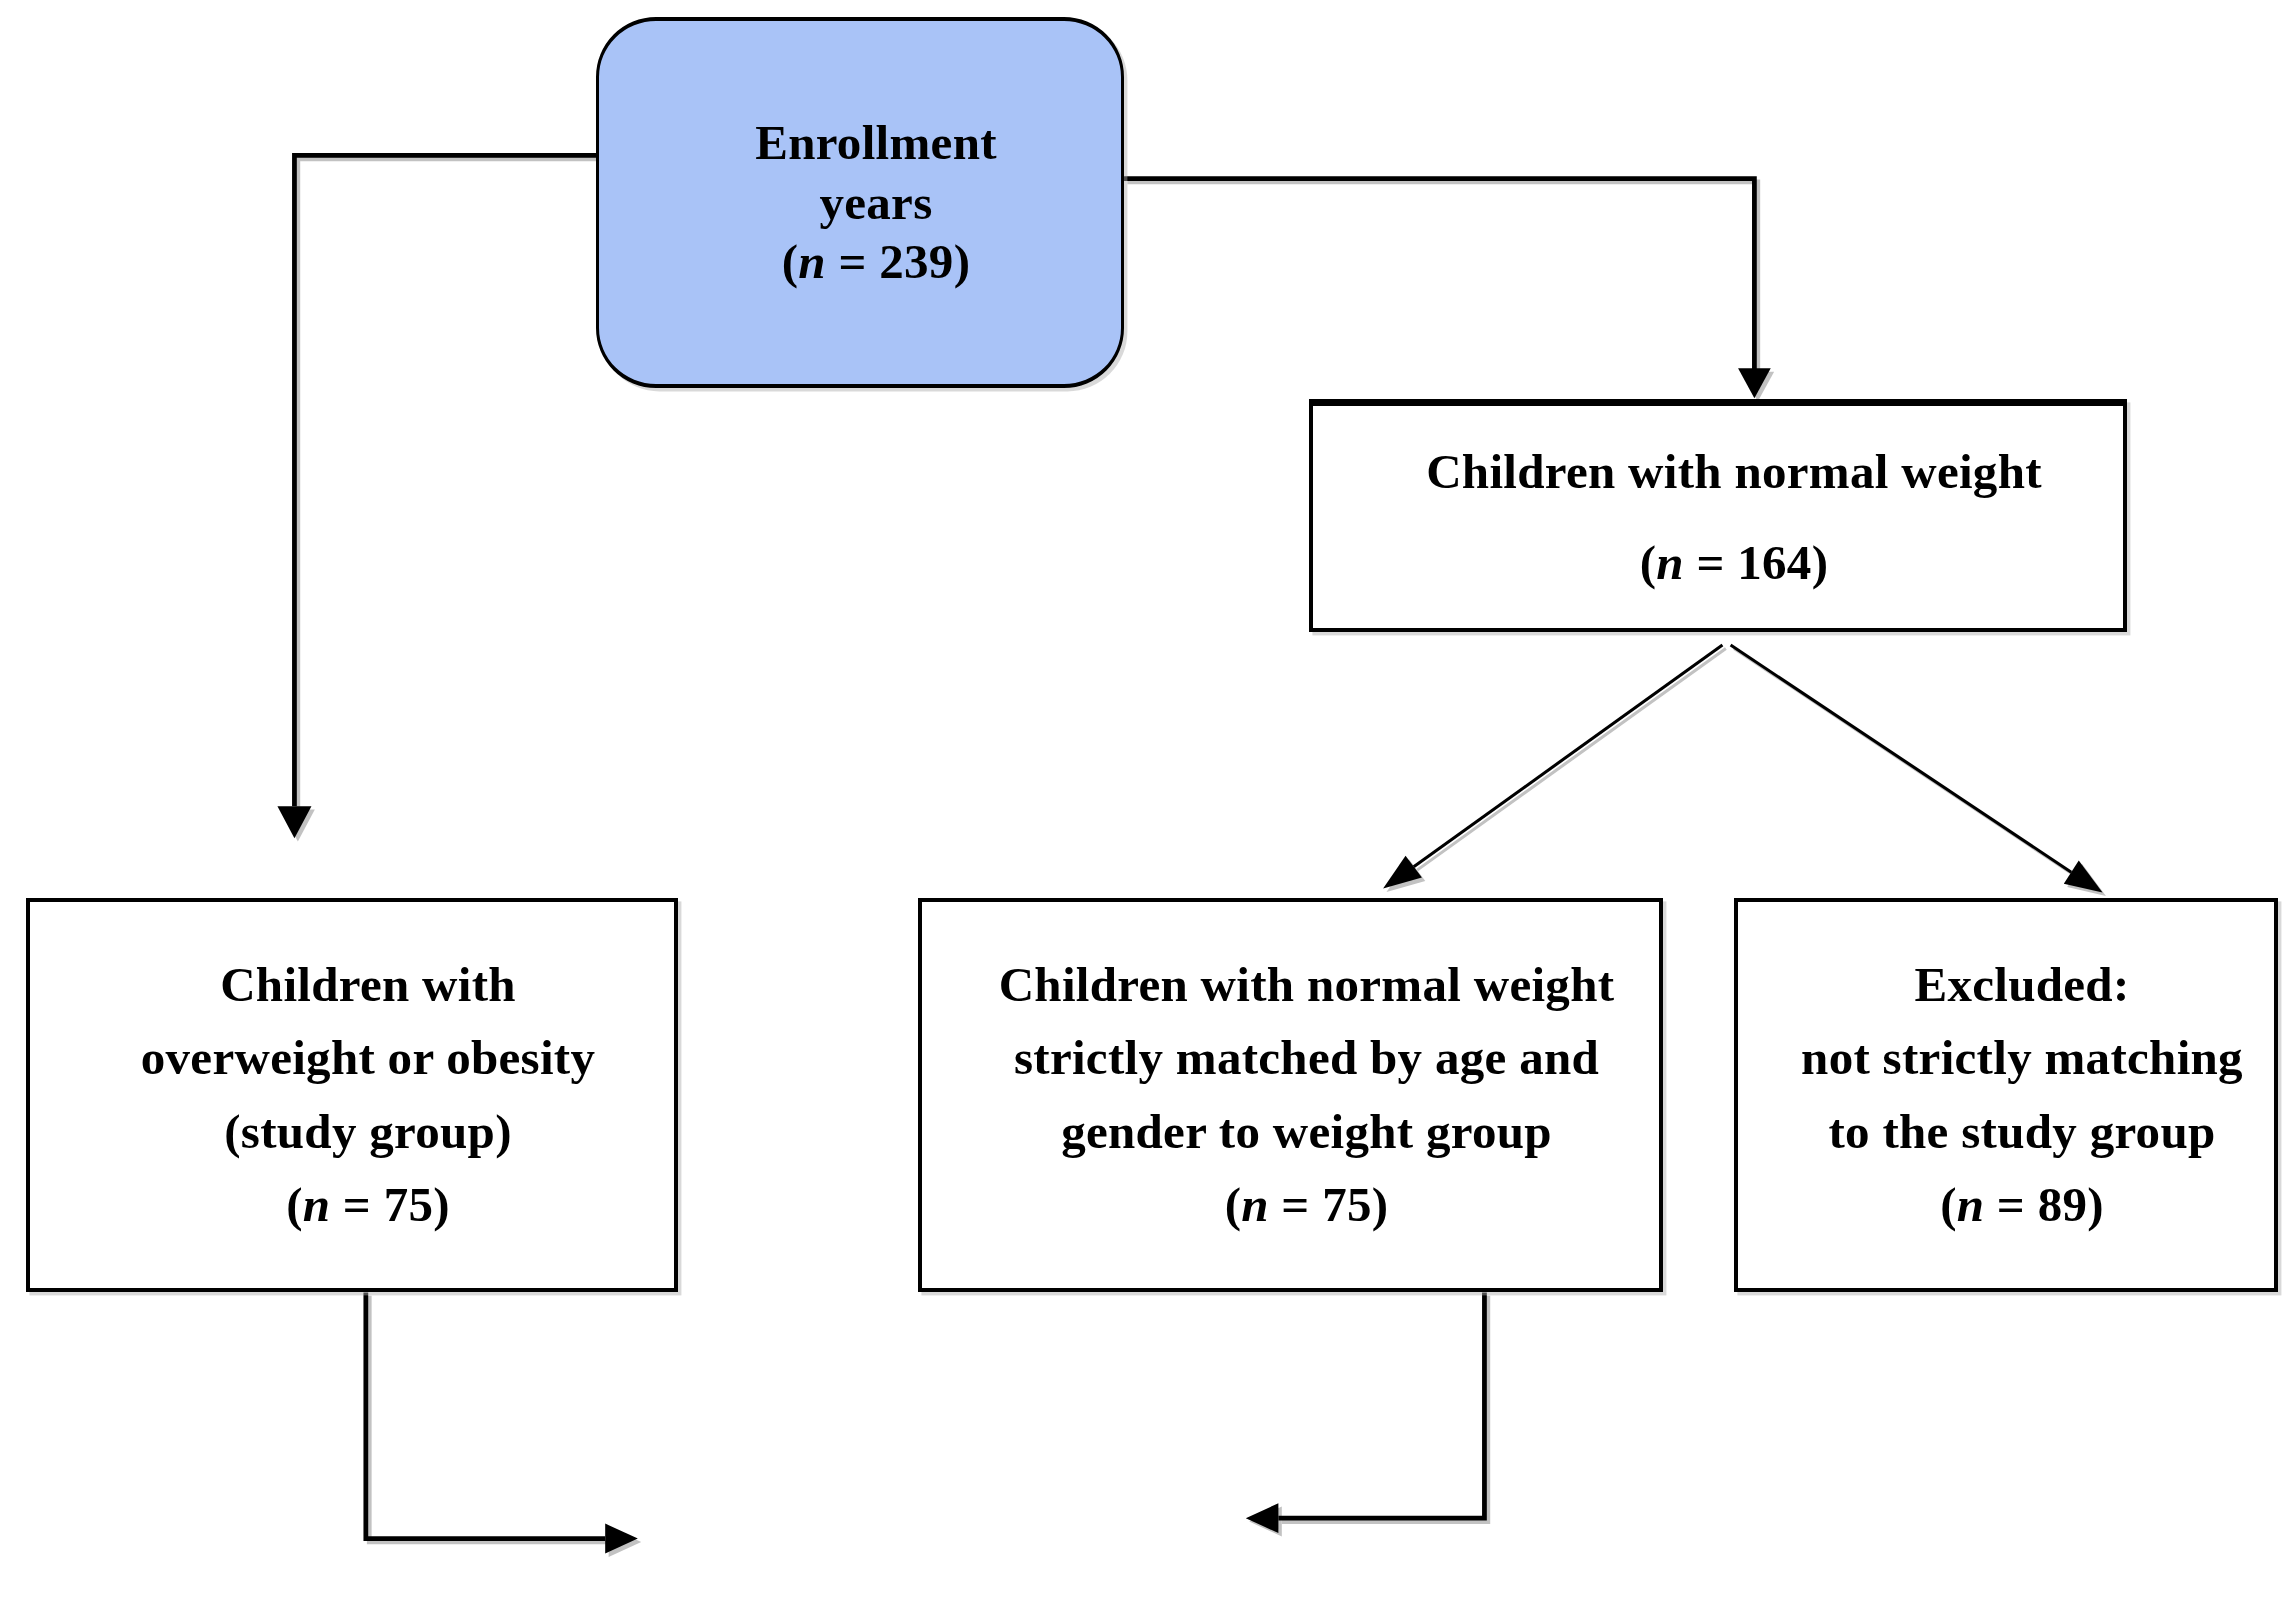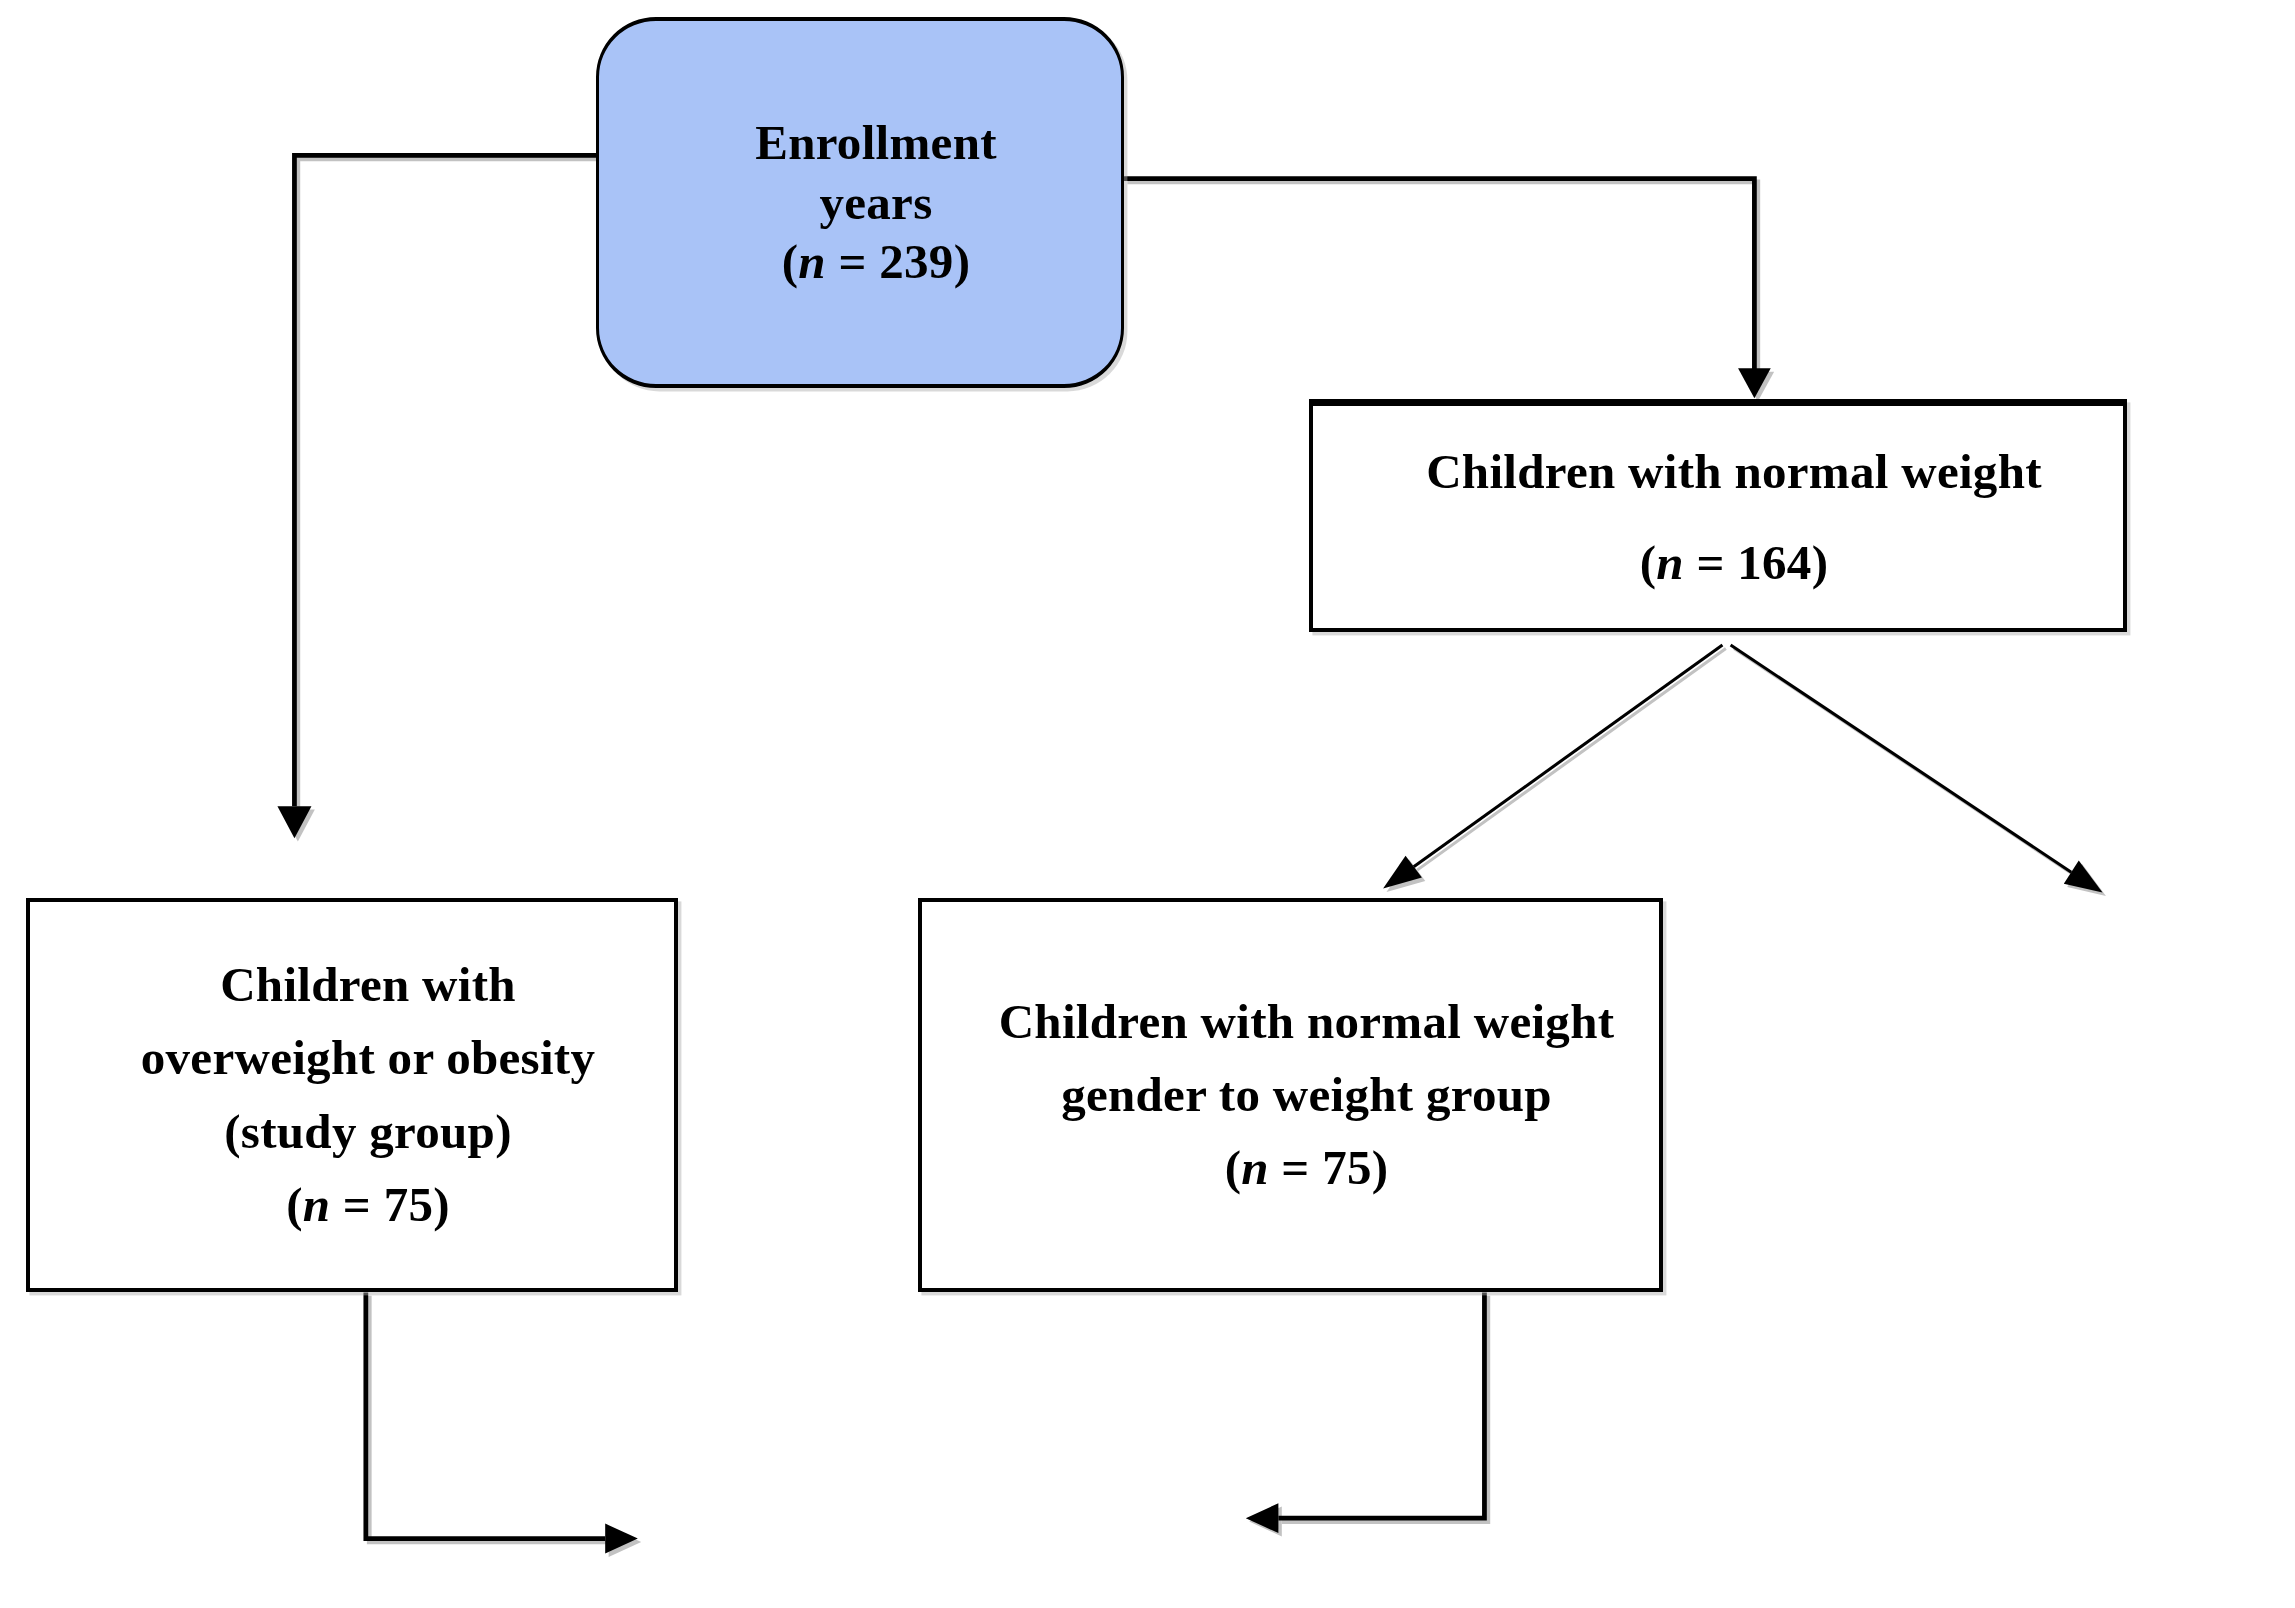--- a/index.html
+++ b/index.html
@@ -133,20 +133,27 @@
 
   <div class="box box--tall box--study">
     <div class="line">Children with</div>
     <div class="line">overweight or obesity</div>
     <div class="line">(study group)</div>
     <div class="line count"><span>(</span><span class="nvar">n</span><span> = 75)</span></div>
   </div>
 
   <div class="box box--tall box--matched">
     <div class="line">Children with normal weight</div>
+    <div class="line">strictly matched by age and</div>
     <div class="line">gender to weight group</div>
     <div class="line count"><span>(</span><span class="nvar">n</span><span> = 75)</span></div>
   </div>
 
+  <div class="box box--tall box--excluded">
+    <div class="line">Excluded:</div>
+    <div class="line">not strictly matching</div>
+    <div class="line">to the study group</div>
+    <div class="line count"><span>(</span><span class="nvar">n</span><span> = 89)</span></div>
+  </div>
 
 
 </div>
 
 
 </body></html>

